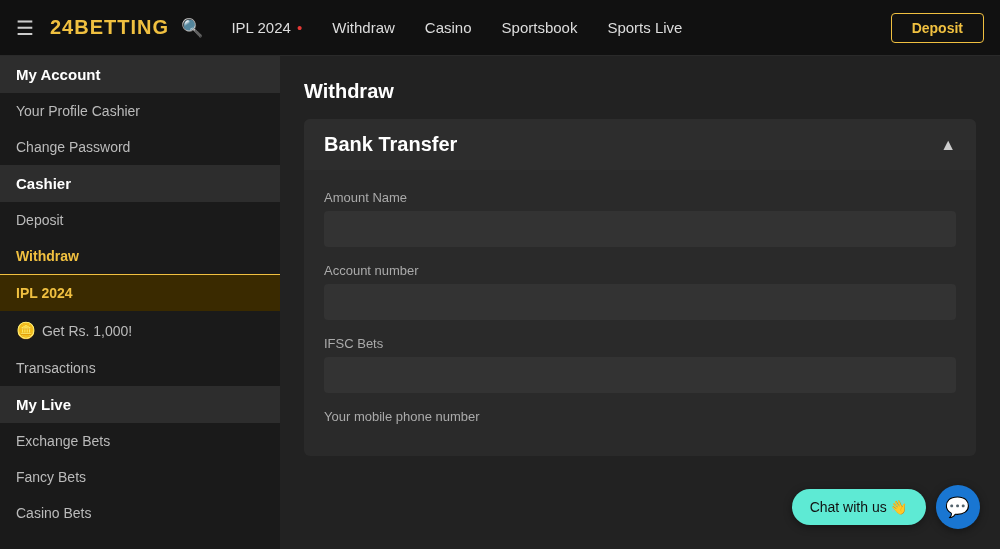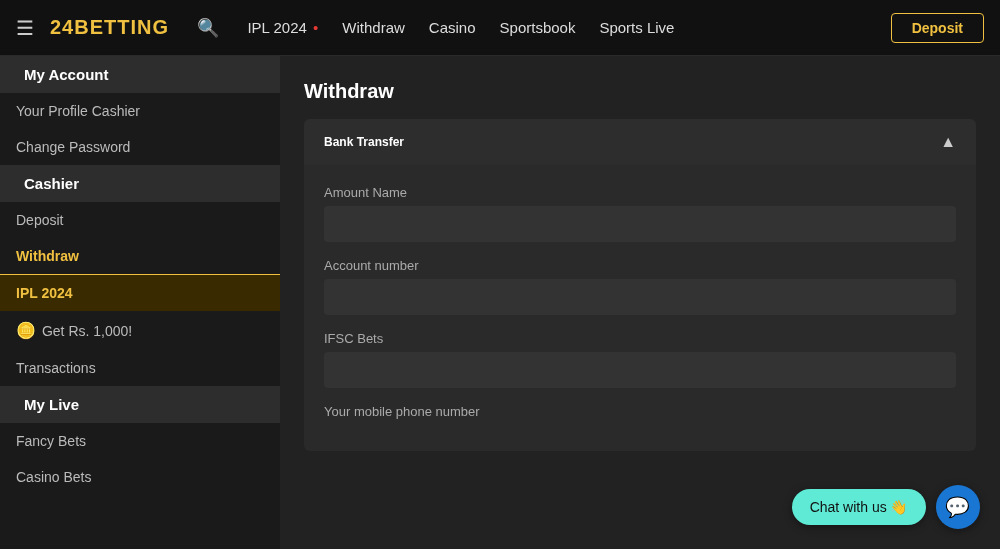--- a/index.html
+++ b/index.html
@@ -24,38 +24,37 @@
     }
     .hamburger-icon {
       cursor: pointer;
       font-size: 20px;
       color: #ccc;
       margin-right: 4px;
     }
     .logo {
       display: flex;
       align-items: center;
-      margin-right: 16px;
     }
     .logo-text {
       color: #f0c040;
       font-size: 20px;
       font-weight: bold;
       letter-spacing: 1px;
     }
     .search-icon {
       color: #ccc;
       font-size: 18px;
       cursor: pointer;
       margin-right: 16px;
     }
     .nav-links {
       display: flex;
       align-items: center;
-      gap: 24px;
+      gap: 30px;
       flex: 1;
     }
     .nav-link {
       color: #ddd;
       font-size: 15px;
       cursor: pointer;
       text-decoration: none;
       white-space: nowrap;
     }
     .nav-link .dot {
@@ -86,21 +85,21 @@
       background: #1a1a1a;
       flex-shrink: 0;
       overflow-y: auto;
       padding-bottom: 16px;
     }
     .sidebar-section-header {
       background: #2d2d2d;
       color: #fff;
       font-size: 15px;
       font-weight: bold;
-      padding: 10px 24px;
+      padding: 10px 16px;
       margin-top: 0;
     }
     .sidebar-item {
       padding: 10px 16px;
       color: #bbb;
       font-size: 14px;
       cursor: pointer;
     }
     .sidebar-item.selected {
       color: #f0c040;
@@ -148,21 +147,21 @@
     .bank-card-header {
       display: flex;
       align-items: center;
       justify-content: space-between;
       padding: 14px 20px;
       background: #2d2d2d;
       cursor: pointer;
     }
     .bank-card-title {
       color: #fff;
-      font-size: 12px;
+      font-size: 20px;
       font-weight: bold;
     }
     .chevron-icon {
       color: #ccc;
       font-size: 16px;
     }
     .bank-card-body {
       padding: 20px 20px 16px 20px;
     }
     .form-group {
@@ -256,20 +255,21 @@
     <div class="sidebar-section-header">Cashier</div>
     <div class="sidebar-item">Deposit</div>
     <div class="sidebar-item selected">Withdraw</div>
     <div class="sidebar-item ipl">IPL 2024</div>
     <div class="sidebar-item promo">
       <span class="coin-icon">🪙</span>
       <span>Get Rs. 1,000!</span>
     </div>
     <div class="sidebar-item">Transactions</div>
     <div class="sidebar-section-header">My Live</div>
+    <div class="sidebar-item">Exchange Bets</div>
     <div class="sidebar-item">Fancy Bets</div>
     <div class="sidebar-item">Casino Bets</div>
   </aside>
 
   <main class="content">
     <h1 class="page-title">Withdraw</h1>
 
     <div class="bank-card">
       <div class="bank-card-header">
         <span class="bank-card-title">Bank Transfer</span>

